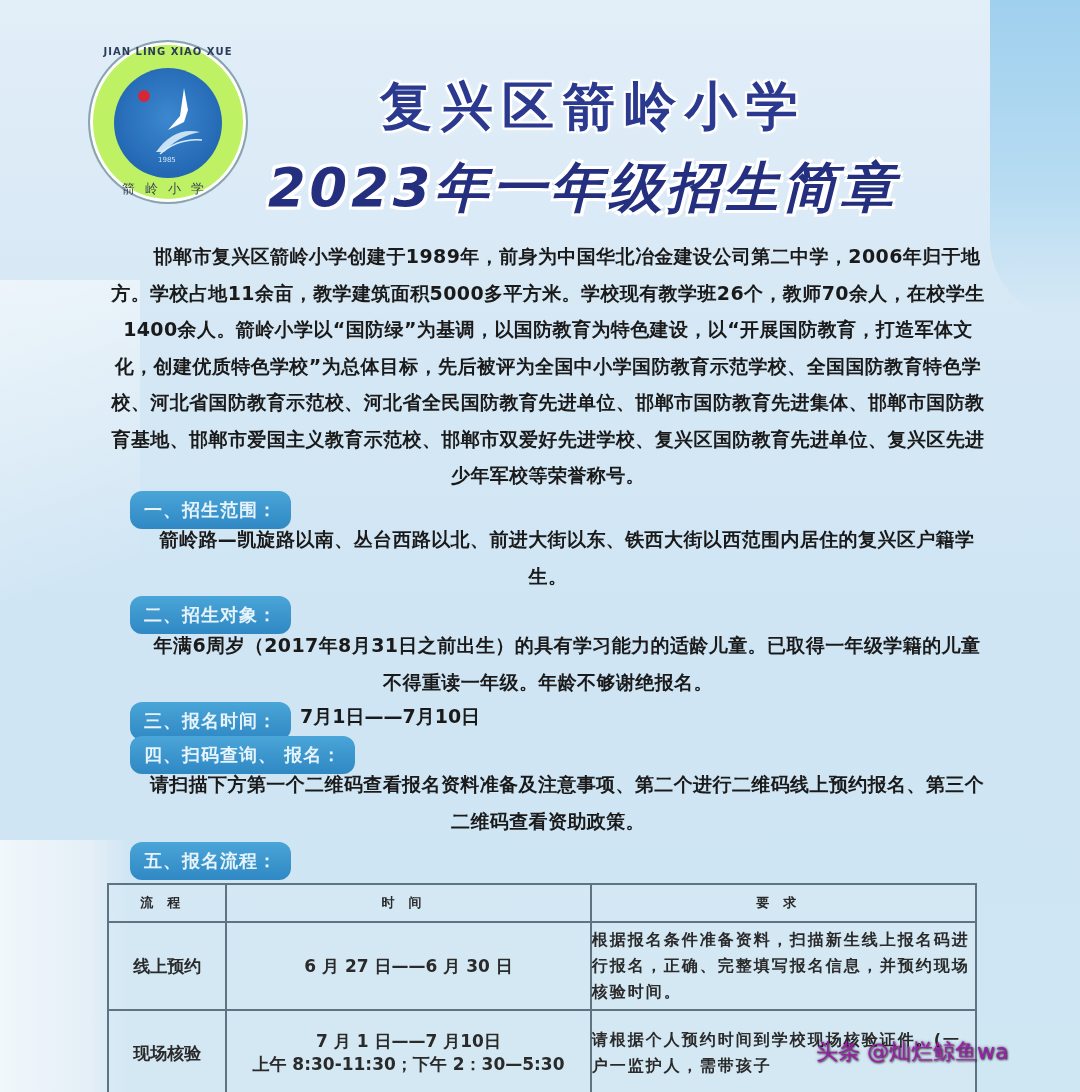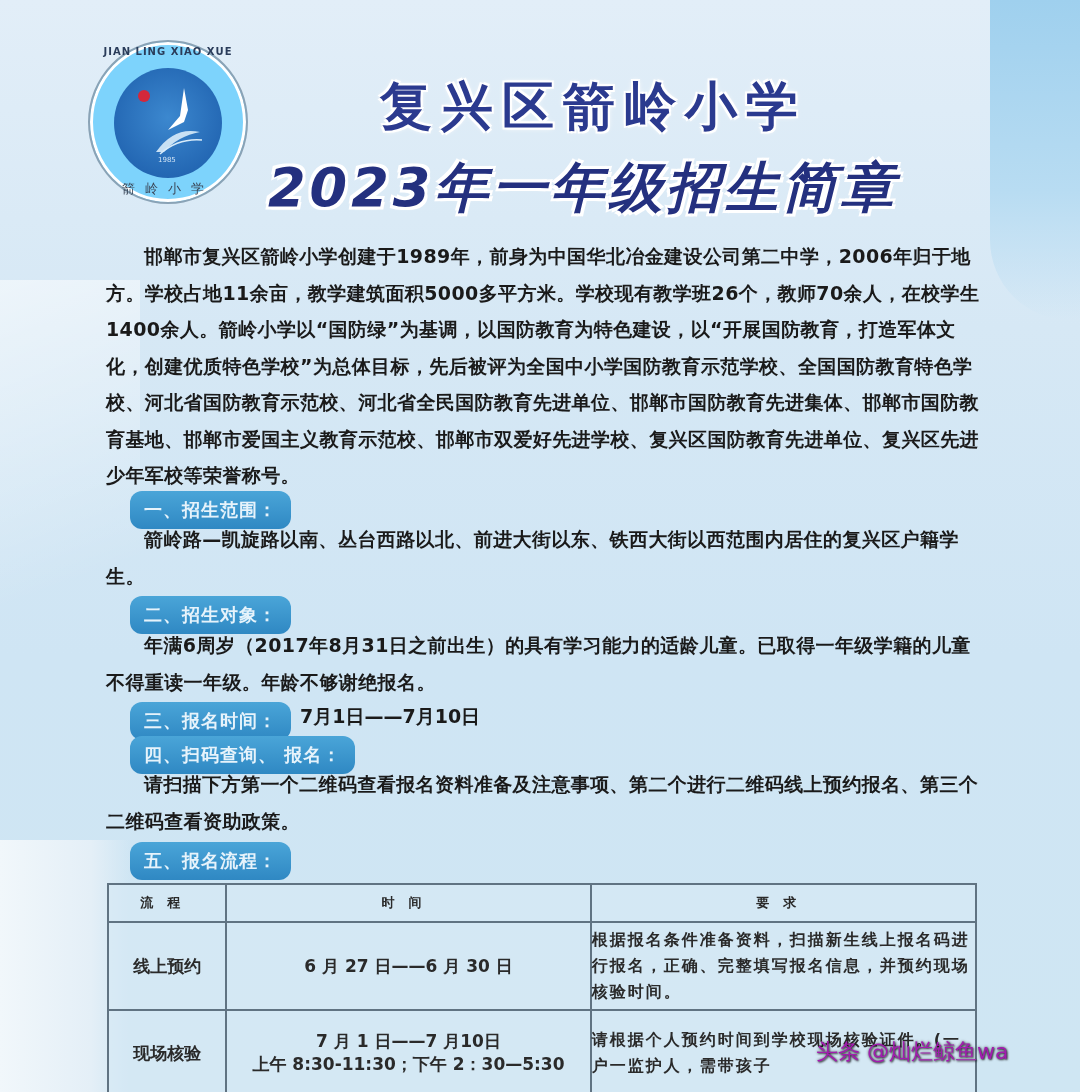--- a/index.html
+++ b/index.html
@@ -16,21 +16,21 @@
   .bg-left {
     position: absolute; left: 0; top: 840px; width: 130px; height: 252px;
     background: linear-gradient(90deg, #f1f7fb 0%, #e4eff7 70%, rgba(207,229,244,0) 100%);
   }
   .streak {
     position: absolute; left: 0; top: 280px; width: 140px; height: 500px;
     background: linear-gradient(160deg, rgba(255,255,255,0.55) 0%, rgba(255,255,255,0) 60%);
   }
   .logo {
     position: absolute; left: 88px; top: 40px; width: 156px; height: 160px;
-    border-radius: 50%; background: #7dd3fc; border: 2px solid #8aa3b6;
+    border-radius: 50%; background: #bef264; border: 2px solid #8aa3b6;
     box-shadow: inset 0 0 0 3px #ffffff;
   }
   .logo-inner {
     position: absolute; left: 24px; top: 26px; width: 108px; height: 110px;
     border-radius: 50%; background: radial-gradient(circle at 50% 45%, #3c88cf 0%, #2468b4 70%, #1d5aa3 100%);
   }
   .logo-sun { position: absolute; left: 24px; top: 22px; width: 12px; height: 12px; border-radius: 50%; background: #d3283b; }
   .logo-bird { position: absolute; left: 40px; top: 18px; }
   .logo-year { position: absolute; left: 44px; top: 88px; font-size: 7px; color: #cfe3f5; }
   .logo-en { position: absolute; left: 0; top: 4px; width: 156px; text-align: center; font-size: 10px; font-weight: bold; color: #2a3c5a; letter-spacing: 1px; }
@@ -42,21 +42,21 @@
     text-shadow: 0 0 4px #fff, 0 0 6px #fff, 2px 2px 0 #fff, -2px -2px 0 #fff, 2px -2px 0 #fff, -2px 2px 0 #fff;
   }
   .title2 {
     position: absolute; left: 268px; top: 152px; font-size: 54px; font-weight: bold; font-style: italic;
     color: #24307f; letter-spacing: 4px;
     text-shadow: 0 0 5px #fff, 3px 3px 0 #fff, -3px -3px 0 #fff, 3px -3px 0 #fff, -3px 3px 0 #fff;
   }
 
   .para {
     position: absolute; left: 106px; width: 884px; font-size: 19px; font-weight: bold;
-    color: #1a1a1a; line-height: 36.5px; letter-spacing: 0.4px;
+    color: #1a1a1a; line-height: 36.5px; letter-spacing: 0.4px; text-align: center;
   }
   .indent { text-indent: 38px; }
 
   .section-pill {
     position: absolute; left: 130px; height: 30px; padding: 4px 14px;
     background: linear-gradient(180deg, #4aa5d8 0%, #2f88c3 100%);
     border-radius: 12px; color: #e6f3fb; font-size: 18px; font-weight: bold;
     line-height: 30px; white-space: nowrap; letter-spacing: 1px;
   }
   .inline-value {

